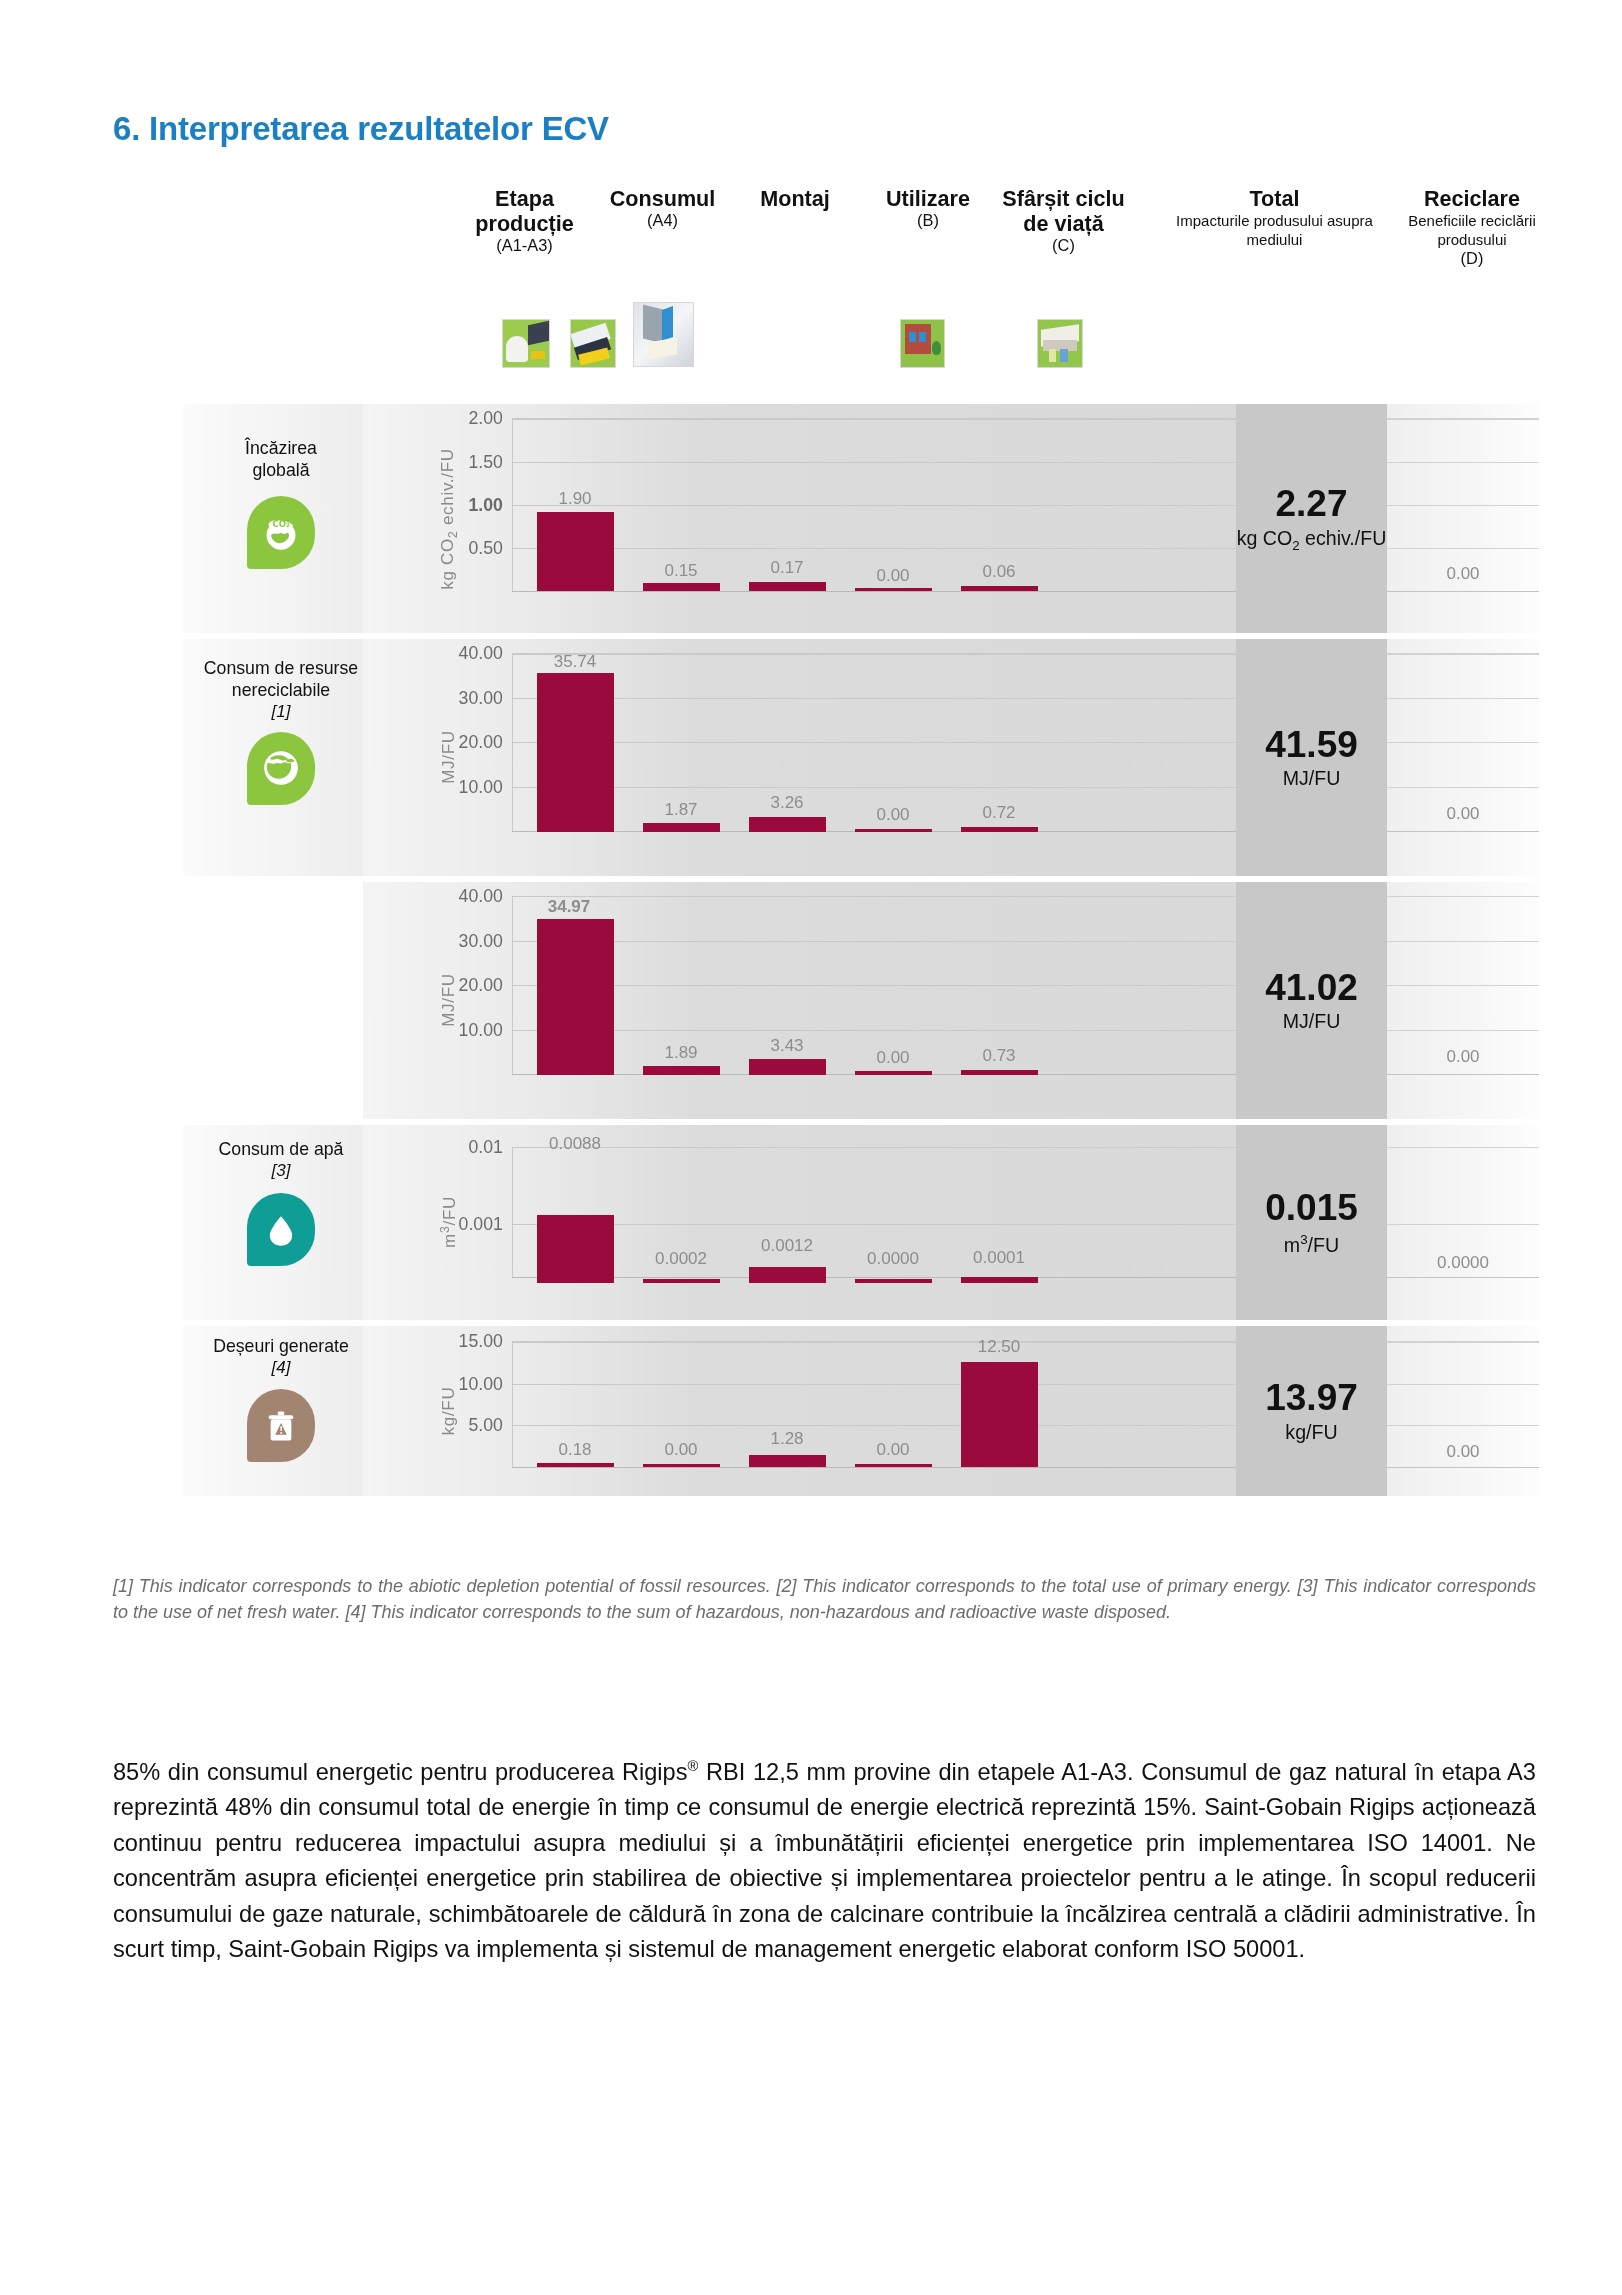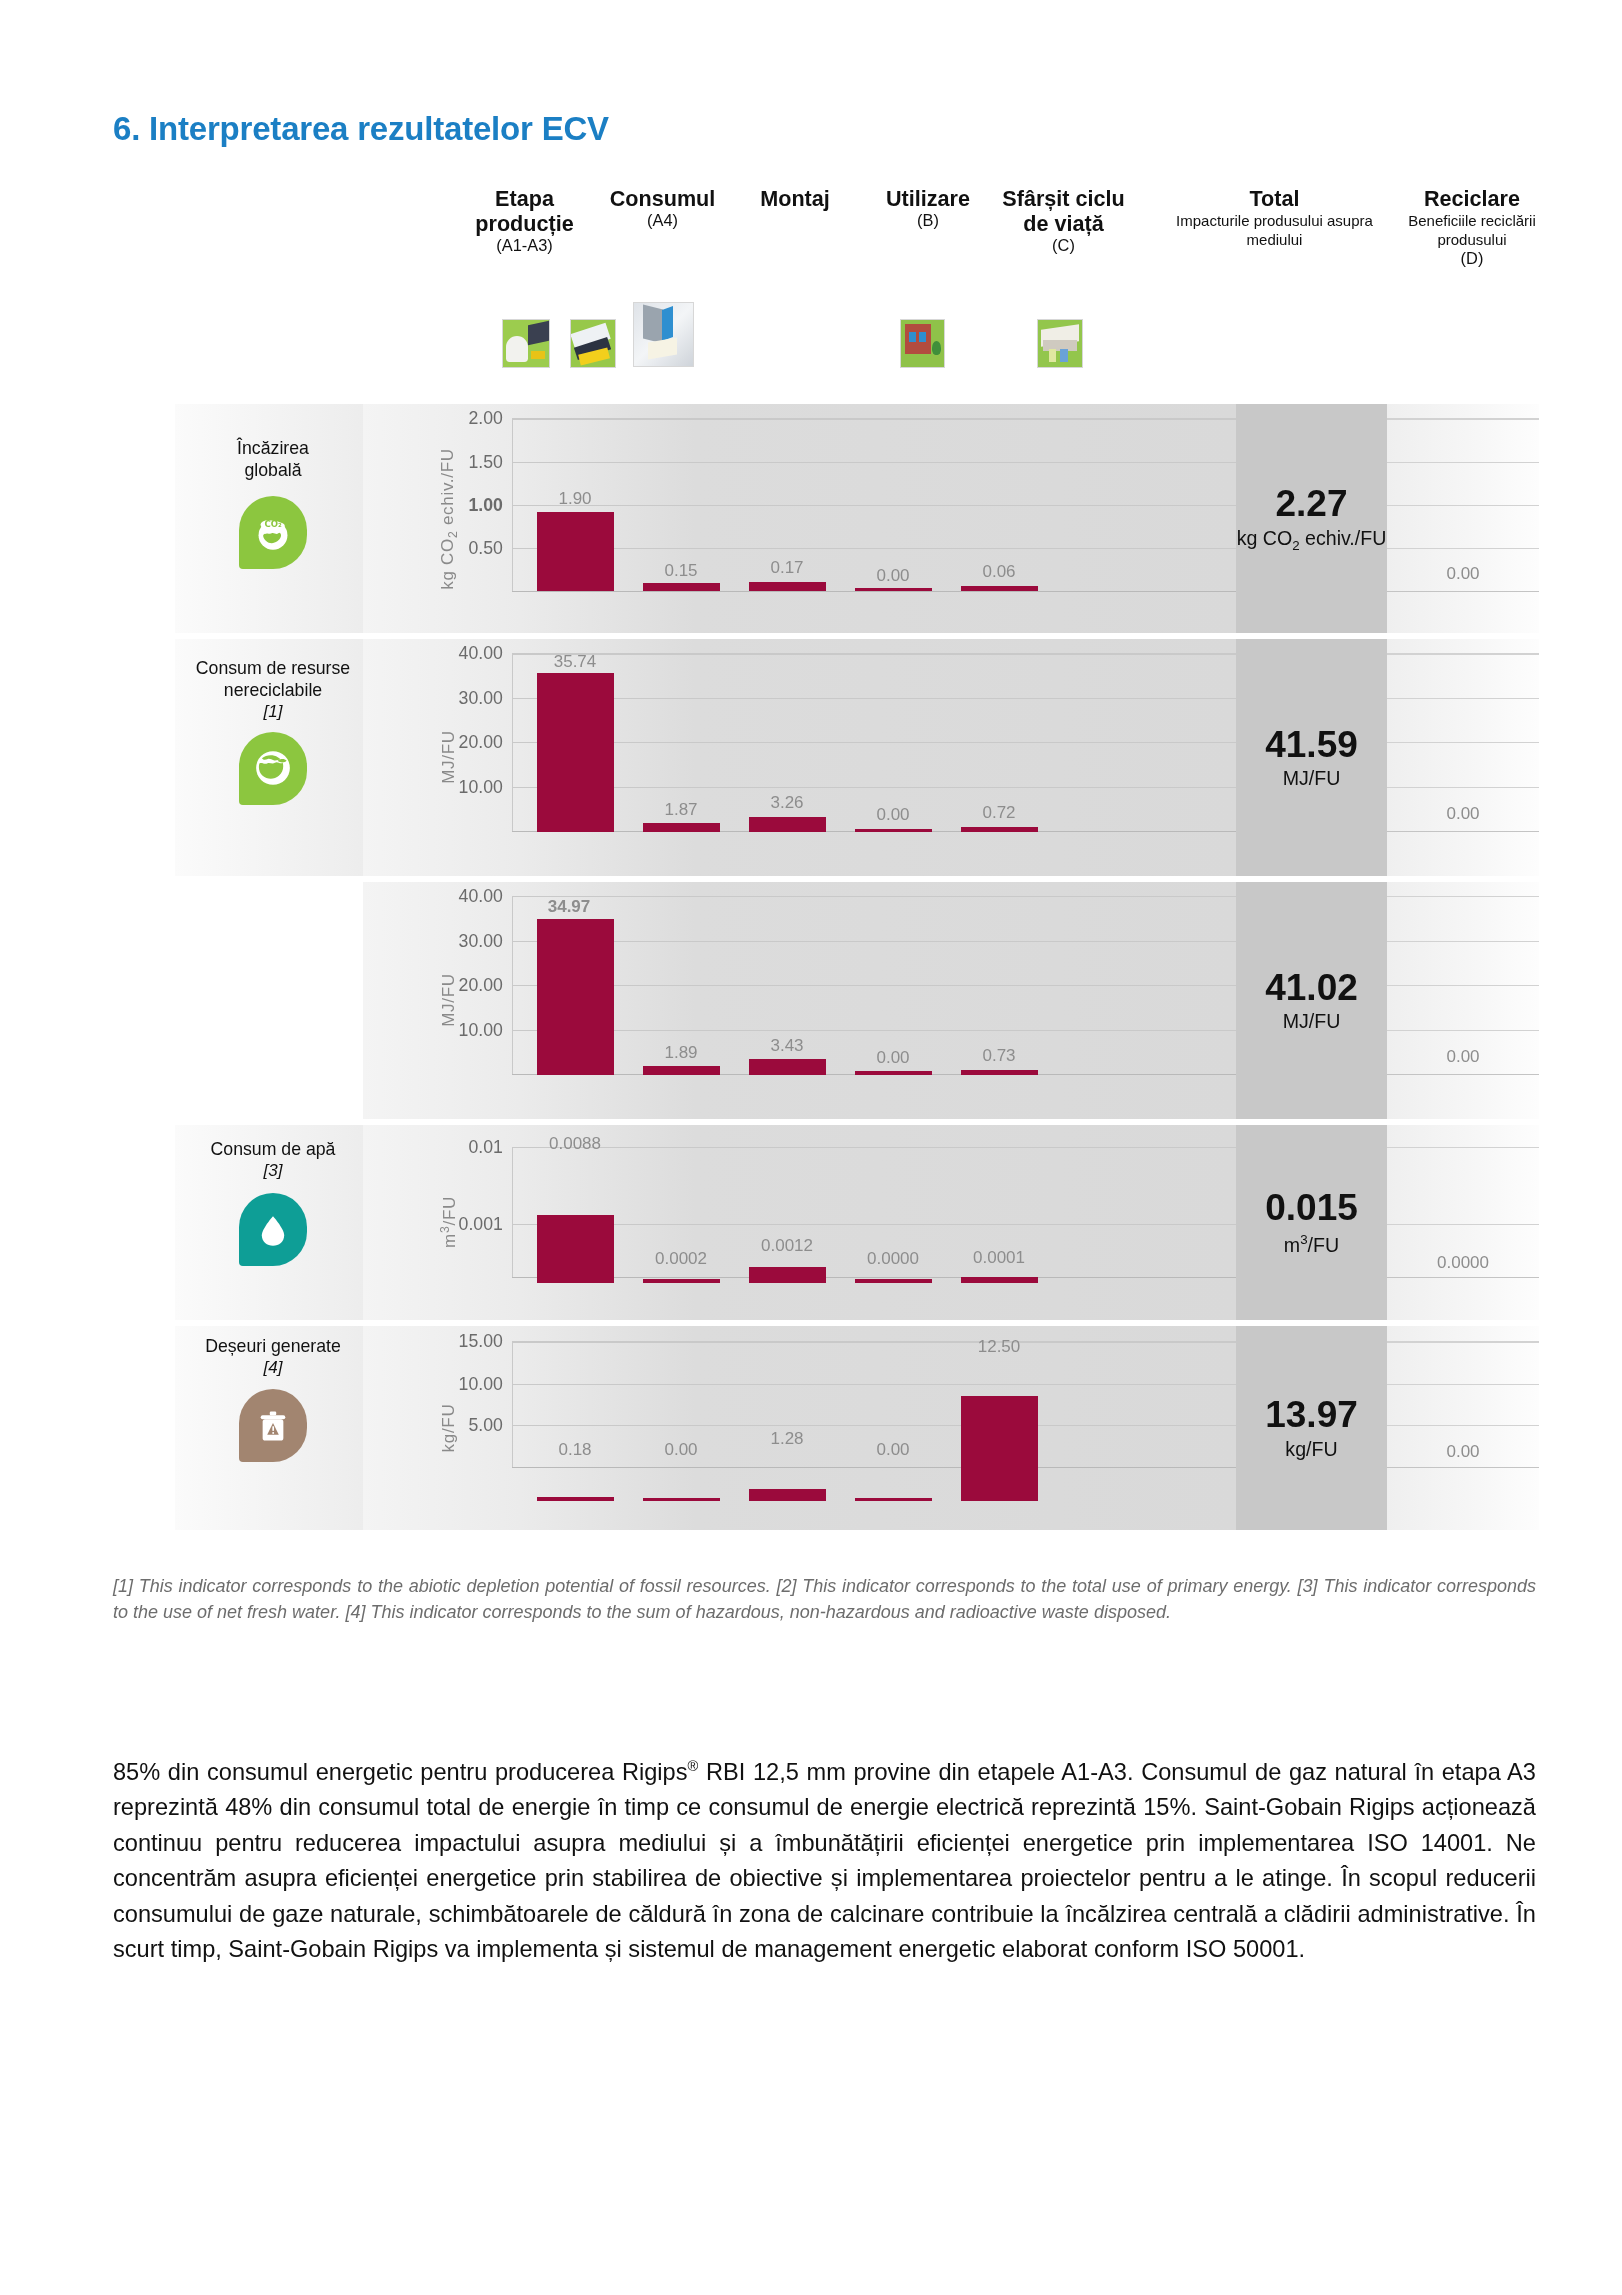--- a/index.html
+++ b/index.html
@@ -33,21 +33,21 @@
     background:#cfe08a;overflow:hidden;
   }
   .thumb .ground{position:absolute;left:0;bottom:0;right:0;height:55%;background:#86c441;}
   .thumb .obj{position:absolute;}
 
   
   .tbl{position:absolute;left:167px;top:404px;width:1372px;}
   .row{position:relative;width:100%;margin-bottom:5.9px;}
 
   .cell-label{
-    position:absolute;left:8px;top:0;bottom:0;width:196px;
+    position:absolute;left:16px;top:0;bottom:0;width:196px;
     background:linear-gradient(90deg,#fbfbfb 0%,#f2f2f2 60%,#ececec 100%);
     display:flex;flex-direction:column;align-items:center;justify-content:flex-start;
   }
   .cell-label .txt{
     margin-top:17px;text-align:center;font-size:17.7px;color:#111;line-height:1.22;
     padding:0 3.9px;
   }
   .cell-label .fn{font-style:italic;font-size:17px;display:block;}
   .ico{margin-top:7.9px;width:68px;height:73px;position:relative;}
   .ico .shield{
@@ -399,21 +399,21 @@
         <div class="unit">m<span style="font-size:0.68em;vertical-align:super;">3</span>/FU</div>
       </div>
       <div class="cell-rec">
         <div class="rgrid" style="top:22px;"></div>
         <div class="rgrid" style="top:99px;"></div>
         <div class="rbase" style="top:152px;"></div>
         <div class="rlabel" style="top:128px;">0.0000</div>
       </div>
     </div>
 
-    <div class="row" style="height:204px;">
+    <div class="row" style="height:170px;">
       <div class="cell-label">
         <div class="txt" style="margin-top:10.5px;">Deșeuri generate<br><span class="fn">[4]</span></div>
         <div class="ico" style="margin-top:10.5px;">
           <div class="shield" style="background:#A28570;"></div>
           <div class="glyph">
             <svg width="44" height="44" viewBox="0 0 68 68">
               <rect x="18" y="25" width="32" height="33" rx="4" fill="#ffffff"></rect>
               <rect x="15" y="19" width="38" height="6" rx="3" fill="#ffffff"></rect>
               <rect x="29" y="13" width="10" height="6" rx="2" fill="#ffffff"></rect>
               <path d="M34 31l9 18H25z" fill="#A28570"></path>

